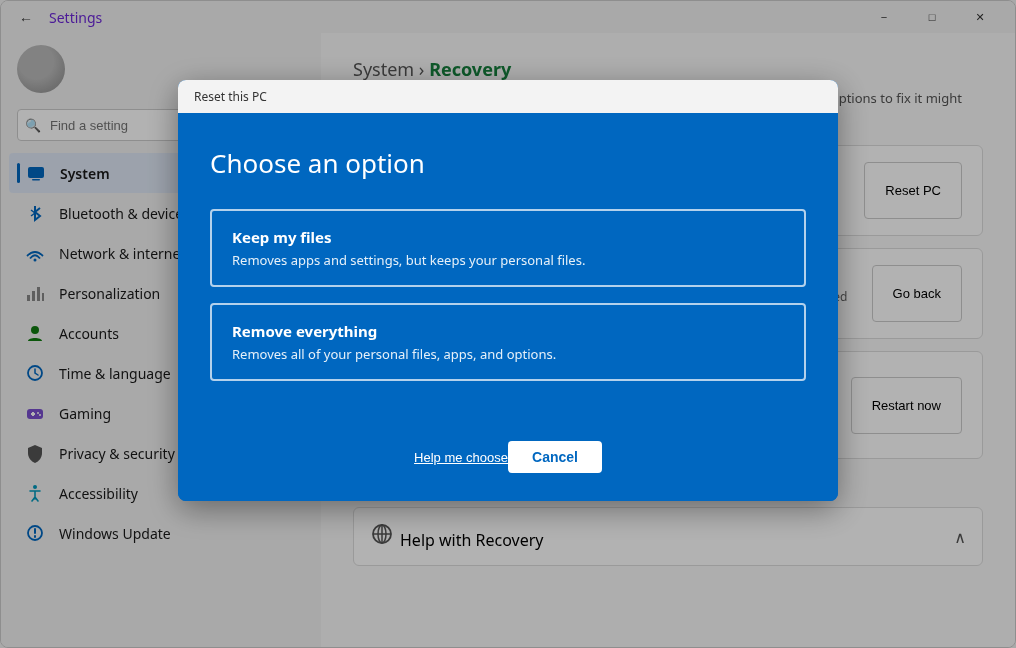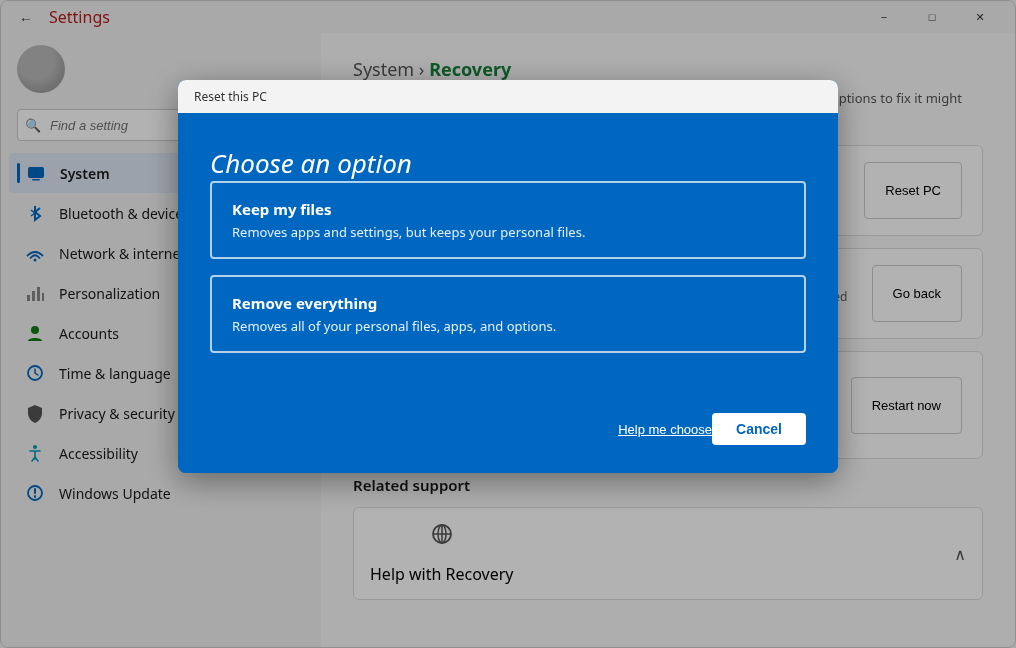--- a/index.html
+++ b/index.html
@@ -31,22 +31,22 @@
       padding: 0 12px;
       justify-content: space-between;
       flex-shrink: 0;
     }
     .title-bar-left {
       display: flex;
       align-items: center;
       gap: 10px;
     }
     .title-bar-title {
-      font-size: 16px;
-      color: #b91c1c;
+      font-size: 14px;
+      color: #6d28d9;
     }
     .title-bar-controls {
       display: flex;
       gap: 2px;
     }
     .title-btn {
       width: 46px;
       height: 32px;
       border: none;
       background: transparent;
@@ -107,21 +107,20 @@
     }
     .search-box input {
       width: 100%;
       height: 32px;
       border-radius: 4px;
       border: 1px solid #ccc;
       padding: 0 10px 0 32px;
       font-size: 13px;
       background: white;
       outline: none;
-      font-style: italic;
     }
     .search-icon-wrap {
       position: absolute;
       left: 8px;
       top: 50%;
       transform: translateY(-50%);
       color: #666;
       font-size: 13px;
     }
 
@@ -223,23 +222,22 @@
       background: white;
       border: 1px solid #ddd;
       border-radius: 6px;
       padding: 14px 16px;
       display: flex;
       align-items: center;
       justify-content: space-between;
     }
     .support-left {
       display: flex;
-      align-items: center;
-      gap: 12px;
-      flex-direction: column;
+      align-items: flex-end;
+      gap: 6px;
     }
     .globe-icon {
       width: 24px;
       height: 24px;
       color: #555;
     }
     .chevron-right {
       font-size: 16px;
       color: #555;
     }
@@ -272,21 +270,21 @@
       color: #333;
     }
     .dialog-body {
       background: #0067c0;
       padding: 32px 32px 28px 32px;
     }
     .dialog-title {
       font-size: 26px;
       font-weight: 400;
       color: white;
-      font-style: italic;
+      margin-bottom: 28px;
     }
     .dialog-option {
       border: 2px solid rgba(255,255,255,0.7);
       border-radius: 4px;
       padding: 16px 20px;
       margin-bottom: 16px;
       cursor: pointer;
       color: white;
     }
     .dialog-option-title {
@@ -295,21 +293,21 @@
       margin-bottom: 4px;
     }
     .dialog-option-desc {
       font-size: 13px;
       opacity: 0.9;
     }
     .dialog-footer {
       background: #0067c0;
       padding: 16px 32px 28px 32px;
       display: flex;
-      justify-content: flex-end;
+      justify-content: center;
       align-items: center;
     }
     .help-link {
       color: white;
       font-size: 13px;
       text-decoration: underline;
       cursor: pointer;
       background: none;
       border: none;
     }
@@ -417,20 +415,32 @@
       <div class="nav-item">
         <span class="nav-icon">
           <svg width="20" height="20" viewBox="0 0 20 20" fill="none">
             <circle cx="10" cy="10" r="7" stroke="#0067c0" stroke-width="1.8" fill="none"></circle>
             <path d="M10 6v4l3 2" stroke="#0067c0" stroke-width="1.5" stroke-linecap="round"></path>
           </svg>
         </span>
         <span>Time &amp; language</span>
       </div>
 
+      <div class="nav-item">
+        <span class="nav-icon">
+          <svg width="20" height="20" viewBox="0 0 20 20" fill="none">
+            <rect x="2" y="6" width="16" height="10" rx="3" fill="#7a4fcf"></rect>
+            <rect x="7" y="9" width="2" height="4" fill="white"></rect>
+            <rect x="6" y="10" width="4" height="2" fill="white"></rect>
+            <circle cx="13" cy="10" r="1" fill="white"></circle>
+            <circle cx="15" cy="12" r="1" fill="white"></circle>
+          </svg>
+        </span>
+        <span>Gaming</span>
+      </div>
 
       <div class="nav-item">
         <span class="nav-icon">
           <svg width="20" height="20" viewBox="0 0 20 20" fill="none">
             <path d="M10 2L3 5v5c0 4.5 3 8.5 7 10 4-1.5 7-5.5 7-10V5z" fill="#555"></path>
           </svg>
         </span>
         <span>Privacy &amp; security</span>
       </div>
 

